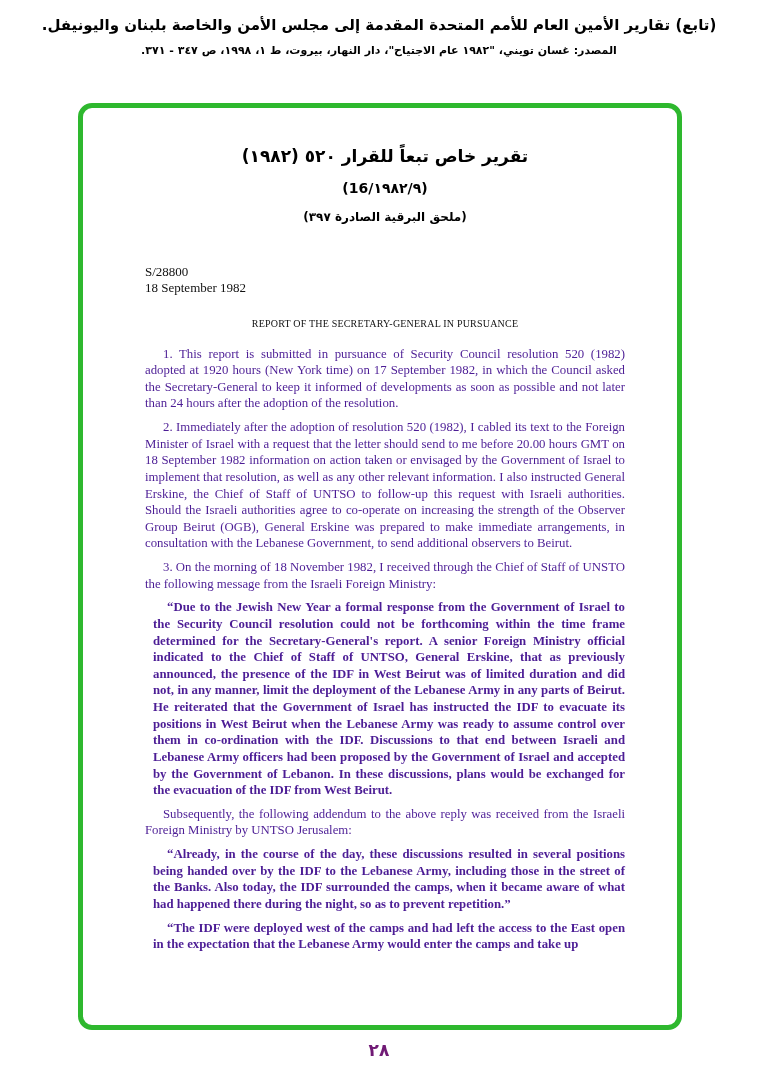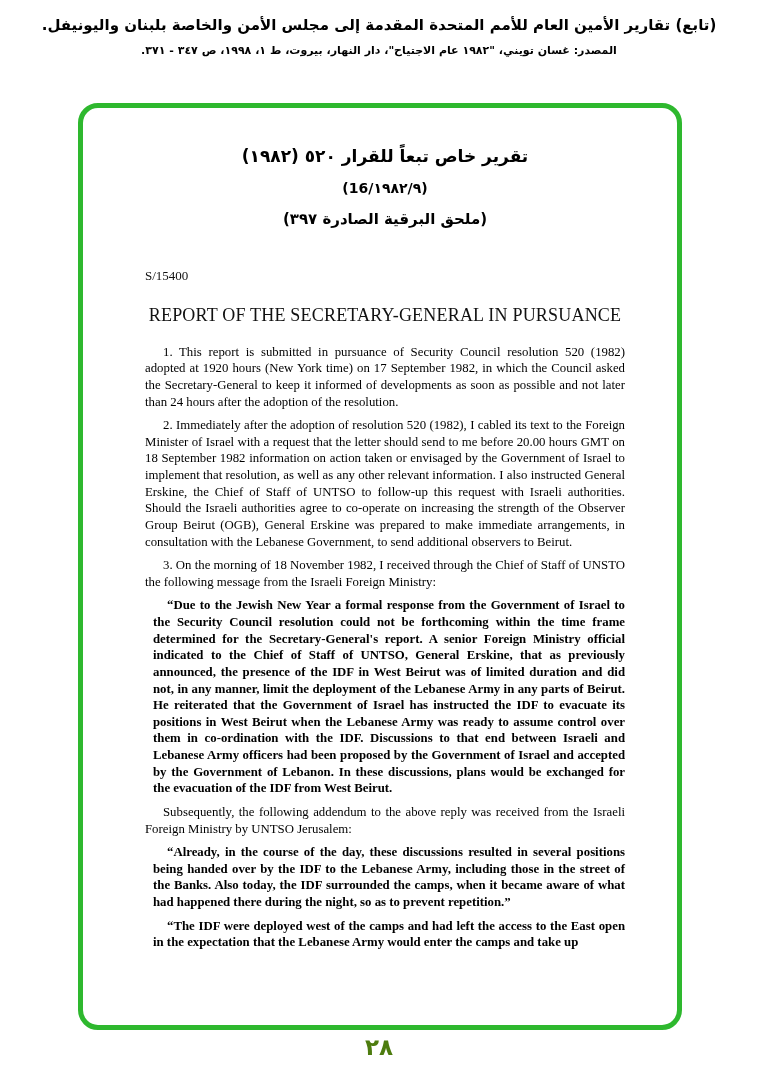--- a/index.html
+++ b/index.html
@@ -36,21 +36,21 @@
     margin: 6px 28px 0 28px;
     line-height: 1.4;
   }
   .doc-frame {
     position: absolute;
     left: 78px;
     top: 103px;
     width: 594px;
     height: 917px;
     border: 5px solid #2eb82e;
-    border-radius: 20px;
+    border-radius: 14px;
     background: #ffffff;
     box-sizing: content-box;
     overflow: hidden;
   }
   .doc-inner {
     padding: 38px 52px 0 62px;
   }
   .ar-title-block {
     direction: rtl;
     text-align: center;
@@ -61,68 +61,68 @@
     font-size: 17px;
     font-weight: bold;
     margin: 0 0 14px 0;
   }
   .ar-date {
     font-size: 14px;
     font-weight: bold;
     margin: 0 0 14px 0;
   }
   .ar-note {
-    font-size: 15px;
+    font-size: 12px;
     font-weight: bold;
     margin: 0 0 0 0;
   }
   .doc-id-block {
     margin-top: 40px;
     font-size: 13px;
     line-height: 1.25;
     color: #111111;
   }
   .doc-id-block div { margin: 0; }
   .en-title {
     text-align: center;
-    font-size: 18px;
+    font-size: 10px;
     letter-spacing: 0.2px;
     margin-top: 20px;
     line-height: 1.3;
     color: #111111;
   }
   .body-text {
     margin-top: 16px;
     font-size: 12.8px;
     line-height: 1.3;
     text-align: justify;
-    color: #000000;
+    color: #4c1d95;
   }
   .body-text p {
     margin: 0 0 7px 0;
   }
   .body-text p.numbered,
   .body-text p.plain {
     text-indent: 18px;
   }
   .body-text p.quote {
     margin-left: 8px;
     text-indent: 14px;
     font-weight: bold;
   }
   .page-number {
     position: absolute;
     left: 0;
     right: 0;
     bottom: 18px;
     text-align: center;
     font-family: "DejaVu Sans", sans-serif;
-    font-size: 23px;
+    font-size: 17px;
     font-weight: bold;
-    color: #4d7c0f;
+    color: #701a75;
   }
 </style>
 </head>
 <body>
 
 <div class="page">
 
   <div class="top-header">
     <div class="h-line1">(تابع) تقارير الأمين العام للأمم المتحدة المقدمة إلى مجلس الأمن والخاصة بلبنان واليونيفل.</div>
     <div class="h-line2">المصدر: غسان تويني، "١٩٨٢ عام الاجتياح"، دار النهار، بيروت، ط ١، ١٩٩٨، ص ٣٤٧ - ٣٧١.</div>
@@ -131,21 +131,22 @@
   <div class="doc-frame">
     <div class="doc-inner">
 
       <div class="ar-title-block">
         <div class="ar-title">تقرير خاص تبعاً للقرار ٥٢٠ (١٩٨٢)</div>
         <div class="ar-date">(١٩٨٢/٩/16)</div>
         <div class="ar-note">(ملحق البرقية الصادرة ٣٩٧)</div>
       </div>
 
       <div class="doc-id-block">
-        <div>S/15400</div>
+        <div>S/28800</div>
+        <div>18 September 1982</div>
       </div>
 
       <div class="en-title">
         <div>REPORT OF THE SECRETARY-GENERAL IN PURSUANCE</div>
       </div>
 
       <div class="body-text">
         <p class="numbered">1. This report is submitted in pursuance of Security Council resolution 520 (1982) adopted at 1920 hours (New York time) on 17 September 1982, in which the Council asked the Secretary-General to keep it informed of developments as soon as possible and not later than 24 hours after the adoption of the resolution.</p>
         <p class="numbered">2. Immediately after the adoption of resolution 520 (1982), I cabled its text to the Foreign Minister of Israel with a request that the letter should send to me before 20.00 hours GMT on 18 September 1982 information on action taken or envisaged by the Government of Israel to implement that resolution, as well as any other relevant information. I also instructed General Erskine, the Chief of Staff of UNTSO to follow-up this request with Israeli authorities. Should the Israeli authorities agree to co-operate on increasing the strength of the Observer Group Beirut (OGB), General Erskine was prepared to make immediate arrangements, in consultation with the Lebanese Government, to send additional observers to Beirut.</p>
         <p class="numbered">3. On the morning of 18 November 1982, I received through the Chief of Staff of UNSTO the following message from the Israeli Foreign Ministry:</p>

